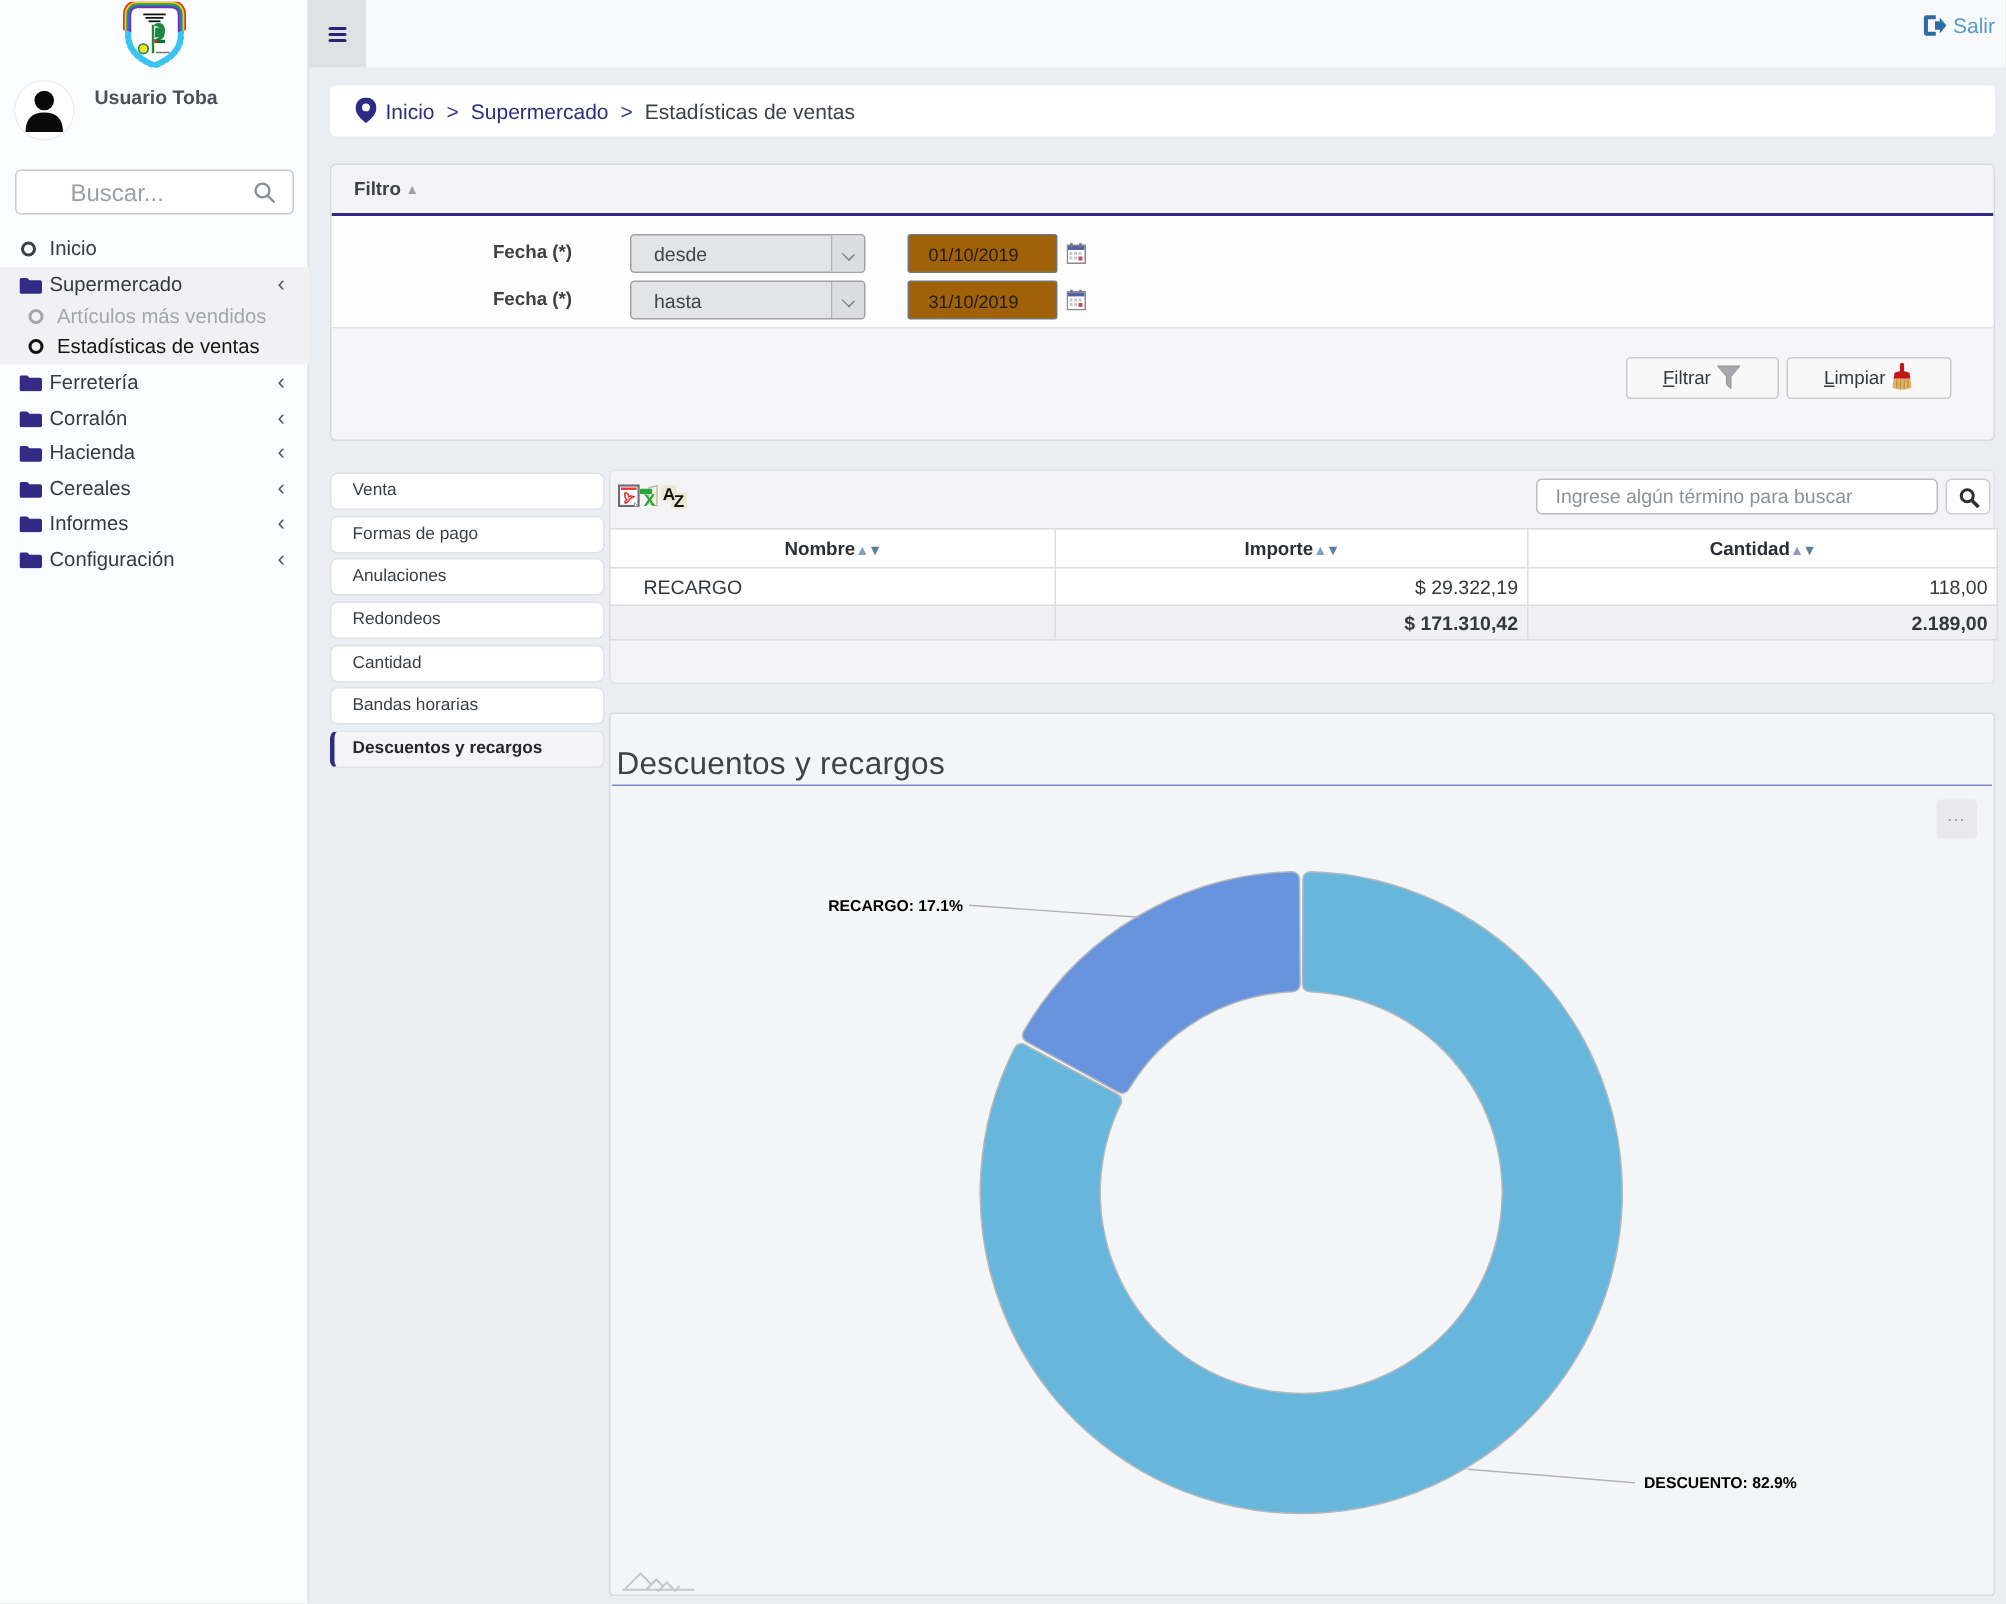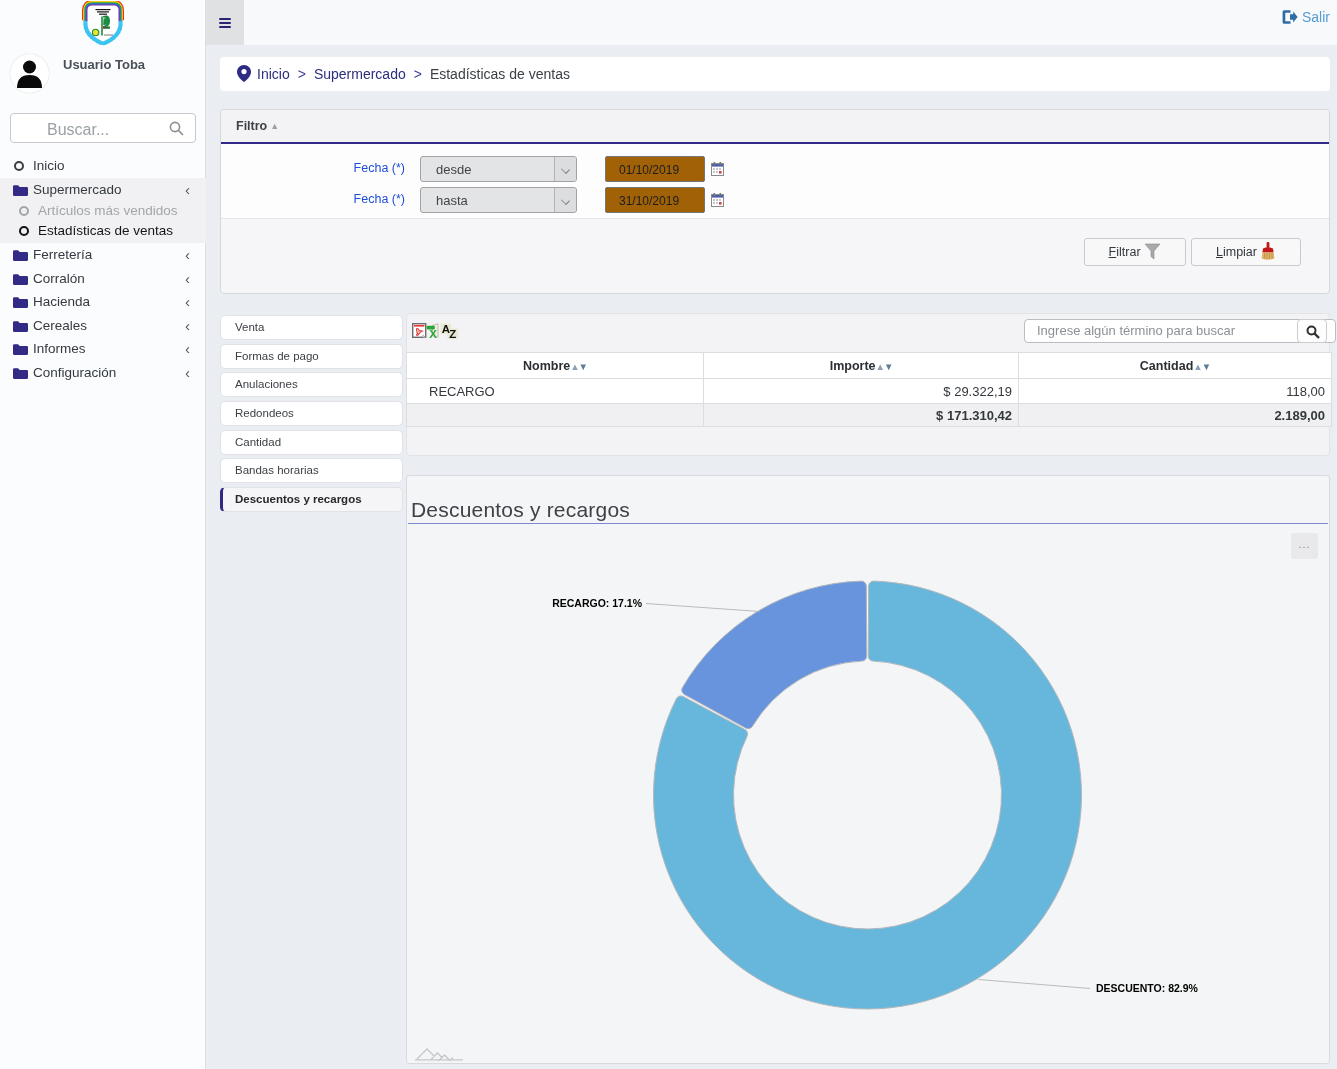--- a/index.html
+++ b/index.html
@@ -43,42 +43,42 @@
 #crumb svg { vertical-align:-3px; margin:0 6px 0 17px; }
 .cl { color:#2b2d7d; }
 .csep { color:#3c3e96; margin:0 8px; }
 .ccur { color:#3c4146; }
 
 
 #filter { position:absolute; left:220px; top:109px; width:1110px; height:185px; background:#f6f6f8; border:1px solid #d7d8db; border-radius:4px; overflow:hidden; }
 #filter .hd { height:34px; background:#f3f3f5; border-bottom:2px solid #322a86; font-size:12.5px; font-weight:bold; color:#3c4146; line-height:33px; padding-left:15px; }
 #filter .hd .tri { display:inline-block; margin-left:3px; color:#9aa0a5; font-size:9px; vertical-align:1px;}
 #filter .form { height:75px; background:#fdfdfe; border-bottom:1px solid #e4e4e7; position:relative; }
-.flabel { position:absolute; width:100px; text-align:right; font-size:12.5px; font-weight:normal; color:#1d4ed8; }
+.flabel { position:absolute; width:100px; text-align:center; font-size:12.5px; font-weight:bold; color:#404040; }
 .fsel { position:absolute; left:199px; width:157px; height:26px; background:#e3e4e5; border:1px solid #a2a2a6; border-radius:3px; font-size:13px; color:#414549; }
 .fsel .st { position:absolute; left:15px; top:5px; }
 .fsel .ar { position:absolute; right:0; top:0; width:22px; height:24px; border-left:1px solid #b3b3b7; background:#dcdddf; border-radius:0 3px 3px 0; }
 .fsel .ar:after { content:""; position:absolute; left:7px; top:9px; width:6px; height:6px; border-right:1.5px solid #7b7f83; border-bottom:1.5px solid #7b7f83; transform:rotate(45deg) scale(1,.8); }
 .fdate { position:absolute; left:384px; width:100px; height:26px; background:#a16207; border:1px solid #75757a; border-radius:2px; font-size:12px; color:#1d1d1f; }
 .fdate span { position:absolute; left:13px; top:6px; }
 .fcal { position:absolute; left:490px; }
 #fbtns { position:absolute; right:28px; top:128px; }
 .btn { display:inline-block; height:28px; background:#f8f8f9; border:1px solid #c9cacd; border-radius:3px; font-size:12.5px; color:#33383d; line-height:26px; padding:0 24px; margin-left:1px; }
 .btn u { text-decoration:underline; }
 .btn svg { vertical-align:-4px; margin-left:3px; }
 
 
 #tabs { position:absolute; left:220px; top:315px; width:183px; }
 .tab { height:25px; background:#fff; border:1px solid #e1e2e6; border-radius:5px; margin-bottom:3.7px; font-size:11.5px; color:#3a3f44; line-height:23px; padding-left:14px; }
 .tab.on { background:#f5f5f7; border-left:3px solid #2f2a82; font-weight:bold; color:#26282c; padding-left:12px; }
 
 
 #tcard { position:absolute; left:406px; top:313px; width:924px; height:143px; background:#f3f3f5; border:1px solid #e2e3e6; border-radius:4px; }
 #ticons { position:absolute; left:5px; top:8px; }
-#tsearch { position:absolute; left:617px; top:5px; width:312px; height:24px; background:#fff; border:1px solid #babdc1; border-radius:4px; font-size:13px; color:#8b9197; line-height:22px; padding-left:12px; }
+#tsearch { position:absolute; left:617px; top:5px; width:268px; height:24px; background:#fff; border:1px solid #babdc1; border-radius:4px; font-size:13px; color:#8b9197; line-height:22px; padding-left:12px; }
 #tmag { position:absolute; left:890px; top:5px; width:30px; height:24px; background:#fdfdfe; border:1px solid #cdced1; border-radius:4px; }
 #tmag svg { position:absolute; left:8px; top:5px; }
 table.grid { position:absolute; left:-1px; top:38px; width:925px; border-collapse:collapse; font-size:13px; color:#33383d; table-layout:fixed; }
 table.grid th { font-size:12.5px; color:#2b2f33; font-weight:bold; background:#fff; height:26px; }
 table.grid td { height:25px; padding:0 6px; }
 table.grid th, table.grid td { border:1px solid #dcdde0; }
 table.grid .r { text-align:right; }
 tr.odd td { background:#f9f9fa; }
 tr.even td { background:#fff;padding-left:22px; }
 tr.tot td { background:#f0f0f2; font-weight:bold; border-top:1px solid #c7c8cb; height:23px; }

